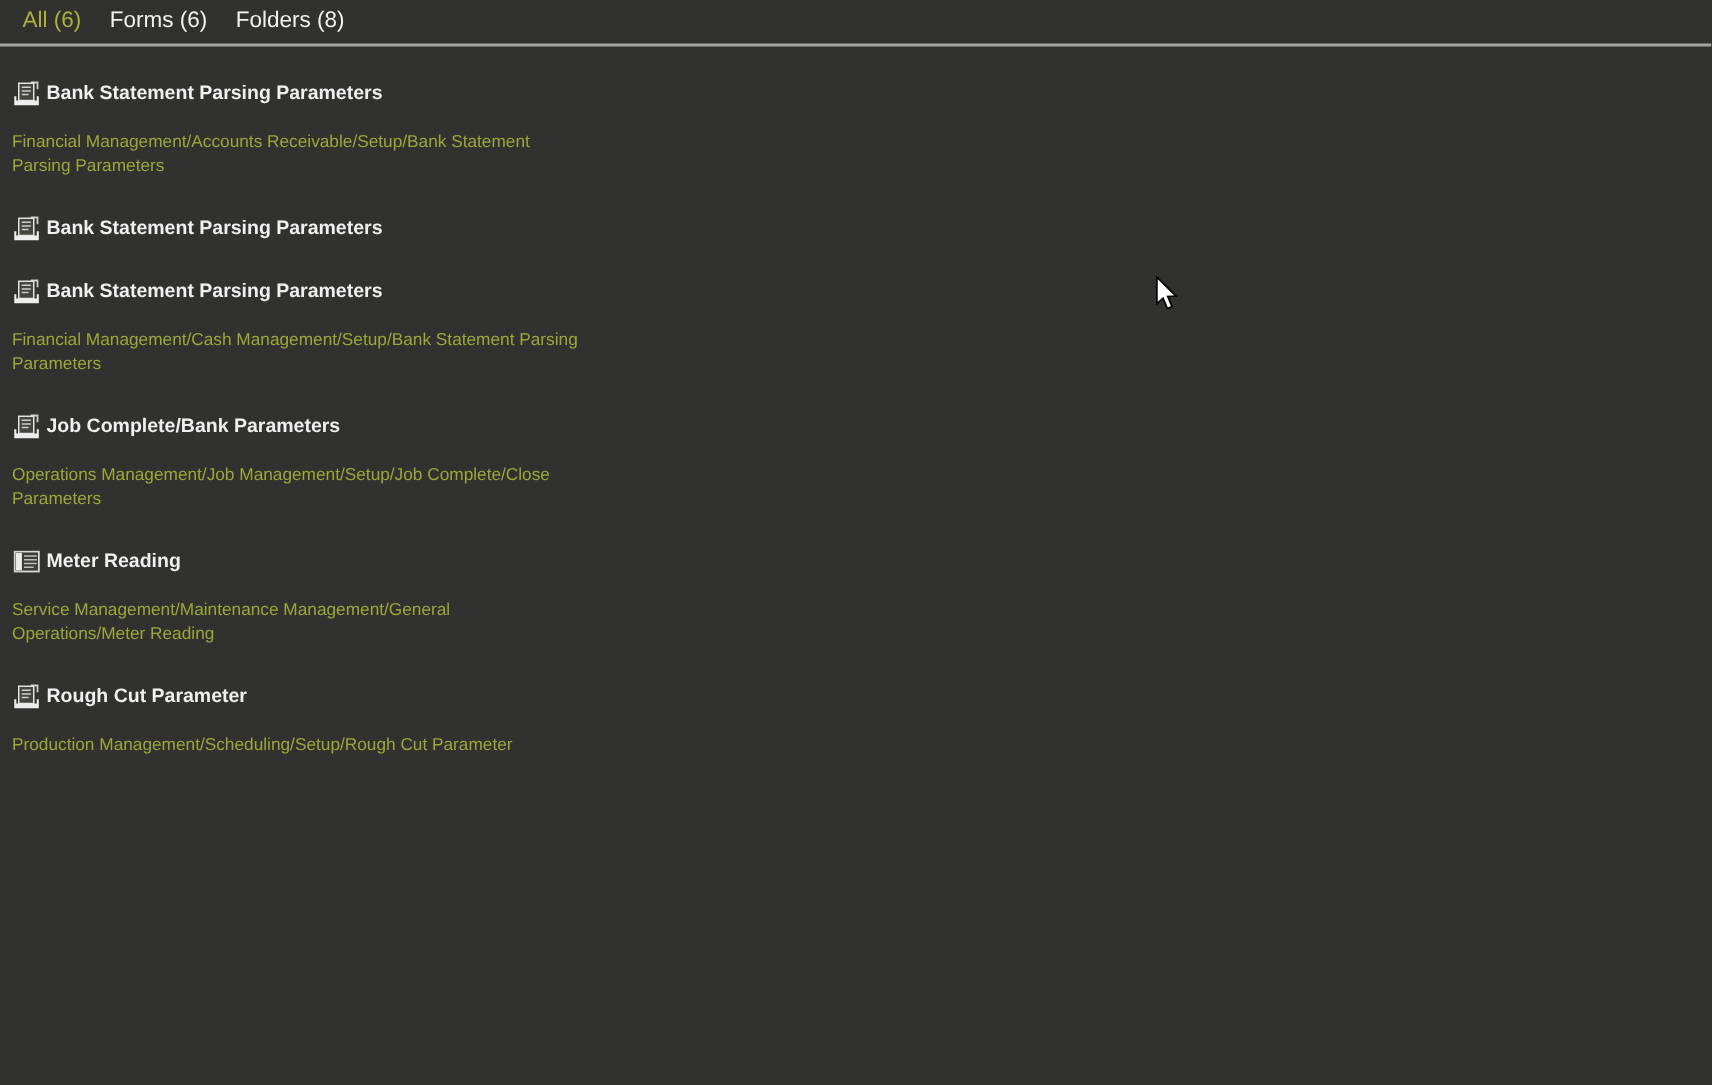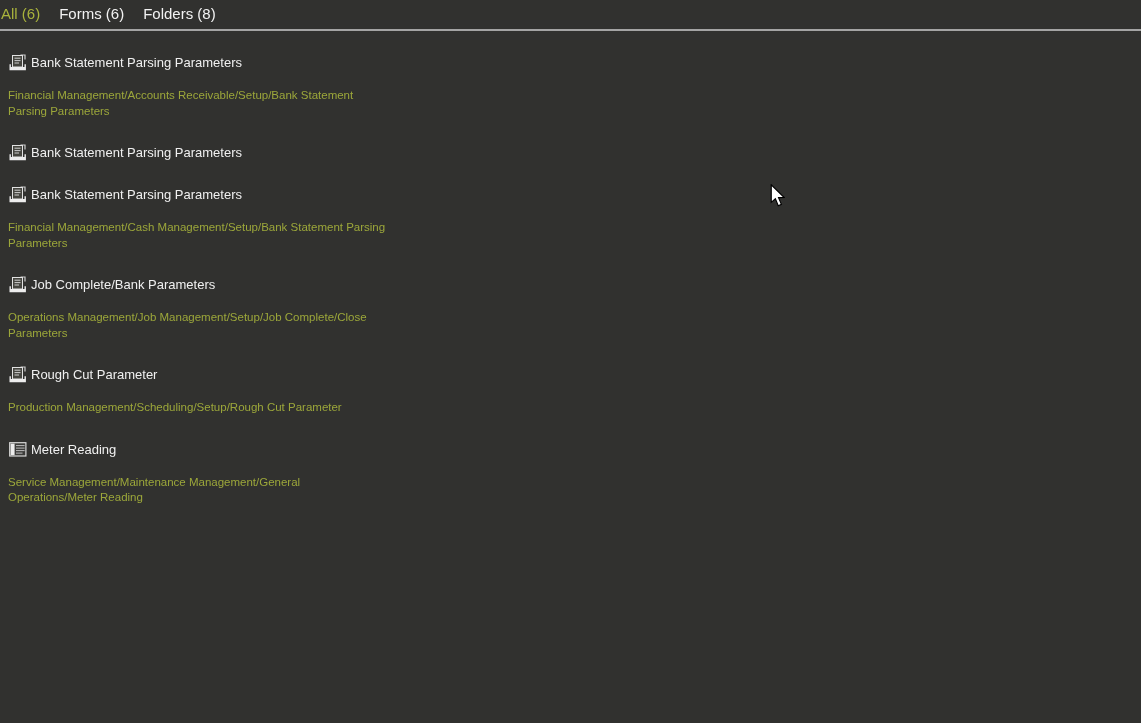--- a/index.html
+++ b/index.html
@@ -14,21 +14,21 @@
     background: var(--background, #31312f);
     font-family: "Liberation Sans", sans-serif;
     -webkit-font-smoothing: antialiased;
   }
 
   
   .tabbar {
     display: flex;
     gap: 19px;
     height: 29px;
-    padding-left: 1px;
+    padding-left: 15px;
     font-size: 15px;
   }
   .tab {
     line-height: 27px;
     color: var(--tab-normal, #f2f2f2);
     cursor: default;
     white-space: nowrap;
   }
   .tab.selected {
     color: var(--tab-selected, #a9b33c);
@@ -41,23 +41,24 @@
 
   
   .results {
     padding: 23px 0 0 8px;
   }
   .result-item {
     margin-bottom: 25px;
   }
   .result-title-row {
     display: flex;
-    align-items: center;
+    align-items: flex-start;
     gap: 4px;
     height: 17px;
+    font-weight: bold;
   }
   .result-icon {
     width: 19px;
     height: 17px;
     display: inline-flex;
     align-items: center;
     justify-content: center;
     flex: 0 0 19px;
   }
   .result-title {
@@ -168,50 +169,50 @@
           </svg>
         </span>
       <span class="result-title">Job Complete/Bank Parameters</span>
     </div>
     <div class="result-path">Operations Management/Job Management/Setup/Job Complete/Close Parameters</div>
   </div>
 
   <div class="result-item">
     <div class="result-title-row">
       <span class="result-icon">
-          <svg width="18" height="17" viewBox="0 0 18 17">
-            <path d="M11.5,1 h4.5 v4.5" fill="none" stroke="#cccccc" stroke-width="1.2"></path>
-            <rect x="3.5" y="1.5" width="10" height="11.5" fill="#45453f" stroke="#e2e2e2"></rect>
-            <line x1="5.5" y1="4.2" x2="11.5" y2="4.2" stroke="#cfcfcf"></line>
-            <line x1="5.5" y1="6.6" x2="11.5" y2="6.6" stroke="#cfcfcf"></line>
-            <line x1="5.5" y1="9" x2="10" y2="9" stroke="#cfcfcf"></line>
-            <path d="M1.2,10.2 v5.3 h15 v-5.3" fill="none" stroke="#ededed" stroke-width="1.4"></path>
-            <rect x="1.2" y="13" width="15" height="2.5" fill="#ededed"></rect>
-          </svg>
-        </span>
-      <span class="result-title">Rough Cut Parameter</span>
-    </div>
-    <div class="result-path">Production Management/Scheduling/Setup/Rough Cut Parameter</div>
-  </div>
-
-  <div class="result-item">
-    <div class="result-title-row">
-      <span class="result-icon">
           <svg width="18" height="15" viewBox="0 0 18 15">
             <rect x="0.7" y="0.7" width="16.2" height="13.3" fill="#3c3c3a" stroke="#d8d8d8" stroke-width="1.2"></rect>
             <rect x="1.6" y="1.6" width="4" height="11.6" fill="#ececec"></rect>
             <line x1="7" y1="3.6" x2="15.6" y2="3.6" stroke="#bdbdbd"></line>
             <line x1="7" y1="6.1" x2="15.6" y2="6.1" stroke="#bdbdbd"></line>
             <line x1="7" y1="8.6" x2="15.6" y2="8.6" stroke="#bdbdbd"></line>
             <line x1="7" y1="11.1" x2="13.5" y2="11.1" stroke="#bdbdbd"></line>
           </svg>
         </span>
       <span class="result-title">Meter Reading</span>
     </div>
     <div class="result-path">Service Management/Maintenance Management/General Operations/Meter Reading</div>
   </div>
+
+  <div class="result-item">
+    <div class="result-title-row">
+      <span class="result-icon">
+          <svg width="18" height="17" viewBox="0 0 18 17">
+            <path d="M11.5,1 h4.5 v4.5" fill="none" stroke="#cccccc" stroke-width="1.2"></path>
+            <rect x="3.5" y="1.5" width="10" height="11.5" fill="#45453f" stroke="#e2e2e2"></rect>
+            <line x1="5.5" y1="4.2" x2="11.5" y2="4.2" stroke="#cfcfcf"></line>
+            <line x1="5.5" y1="6.6" x2="11.5" y2="6.6" stroke="#cfcfcf"></line>
+            <line x1="5.5" y1="9" x2="10" y2="9" stroke="#cfcfcf"></line>
+            <path d="M1.2,10.2 v5.3 h15 v-5.3" fill="none" stroke="#ededed" stroke-width="1.4"></path>
+            <rect x="1.2" y="13" width="15" height="2.5" fill="#ededed"></rect>
+          </svg>
+        </span>
+      <span class="result-title">Rough Cut Parameter</span>
+    </div>
+    <div class="result-path">Production Management/Scheduling/Setup/Rough Cut Parameter</div>
+  </div>
 </div>
 
 <div class="mouse-cursor">
   <svg width="15" height="24" viewBox="0 0 12 19">
     <path d="M1,0.5 L1,14.6 L4.3,11.7 L6.6,17.3 L9.1,16.2 L6.8,10.8 L11.2,10.6 Z" fill="#ffffff" stroke="#000000" stroke-width="0.9" stroke-linejoin="miter"></path>
   </svg>
 </div>
 
 </body></html>

